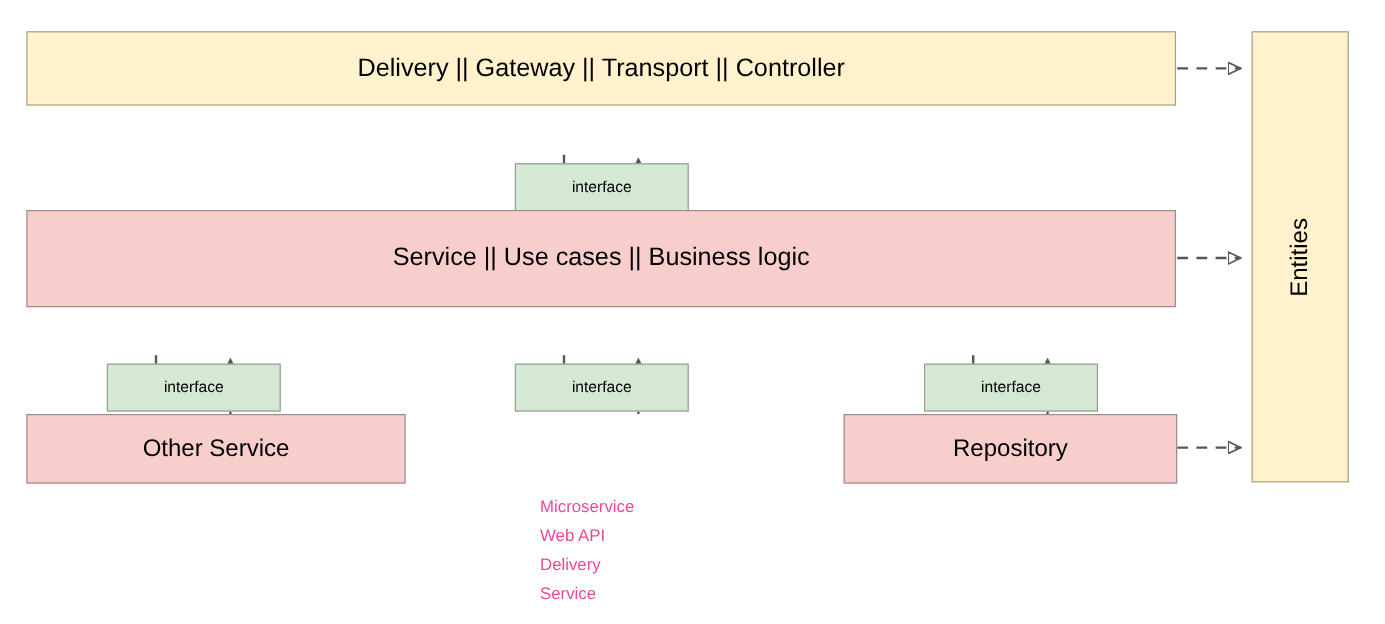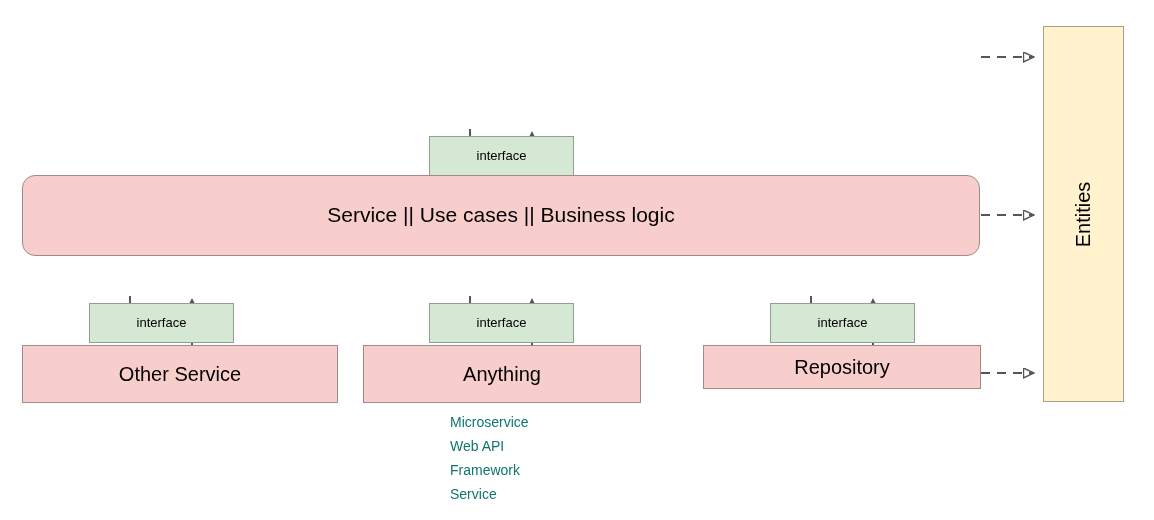--- a/index.html
+++ b/index.html
@@ -41,21 +41,21 @@
   .vert-label {
     transform: rotate(-90deg);
     white-space: nowrap;
     font-size: 20px;
   }
 
   .note-list {
     position: absolute;
     font-size: 14px;
     line-height: 24px;
-    color: #0f766e;
+    color: #ec4899;
     white-space: nowrap;
     text-align: left;
   }
   .note-list div { height: 24px; }
 
   svg.edges {
     position: absolute;
     left: 0;
     top: 0;
     width: 1154px;
@@ -94,57 +94,57 @@
       <line x1="873" y1="345" x2="873" y2="303" marker-end="url(#solidArrow)"></line>
     </g>
 
     <g stroke="#55565a" stroke-width="2" fill="none" stroke-dasharray="9 7">
       <line x1="981" y1="57" x2="1034" y2="57" marker-end="url(#openArrow)"></line>
       <line x1="981" y1="215" x2="1034" y2="215" marker-end="url(#openArrow)"></line>
       <line x1="981" y1="373" x2="1034" y2="373" marker-end="url(#openArrow)"></line>
     </g>
   </svg>
 
+  <div class="node yellow lbl-lg" style="left:22px; top:26px; width:958px; height:62px;">
+    <span>Delivery || Gateway || Transport || Controller</span>
+  </div>
 
   <div class="node green lbl-sm" style="left:429px; top:89px; width:145px; height:40px;">
     <span>interface</span>
   </div>
 
-  <div class="node pink lbl-lg" style="left:22px; top:175px; width:958px; height:81px;border-radius:13px;">
+  <div class="node pink lbl-lg" style="left:22px; top:175px; width:958px; height:81px;">
     <span>Service || Use cases || Business logic</span>
   </div>
 
   <div class="node green lbl-sm" style="left:89px; top:256px; width:145px; height:40px;">
     <span>interface</span>
   </div>
 
   <div class="node green lbl-sm" style="left:429px; top:256px; width:145px; height:40px;">
     <span>interface</span>
   </div>
 
   <div class="node green lbl-sm" style="left:770px; top:256px; width:145px; height:40px;">
     <span>interface</span>
   </div>
 
   <div class="node pink lbl-md" style="left:22px; top:345px; width:316px; height:58px;">
     <span>Other Service</span>
   </div>
 
-  <div class="node pink lbl-md" style="left:363px; top:345px; width:278px; height:58px;">
-    <span>Anything</span>
-  </div>
 
-  <div class="node pink lbl-md" style="left:703px; top:345px; width:278px; height:44px;">
+  <div class="node pink lbl-md" style="left:703px; top:345px; width:278px; height:58px;">
     <span>Repository</span>
   </div>
 
   <div class="node yellow" style="left:1043px; top:26px; width:81px; height:376px;">
     <span class="vert-label">Entities</span>
   </div>
 
   <div class="note-list" style="left:450px; top:410px;">
     <div>Microservice</div>
     <div>Web API</div>
-    <div>Framework</div>
+    <div>Delivery</div>
     <div>Service</div>
   </div>
 
 </div>
 
 </body></html>

